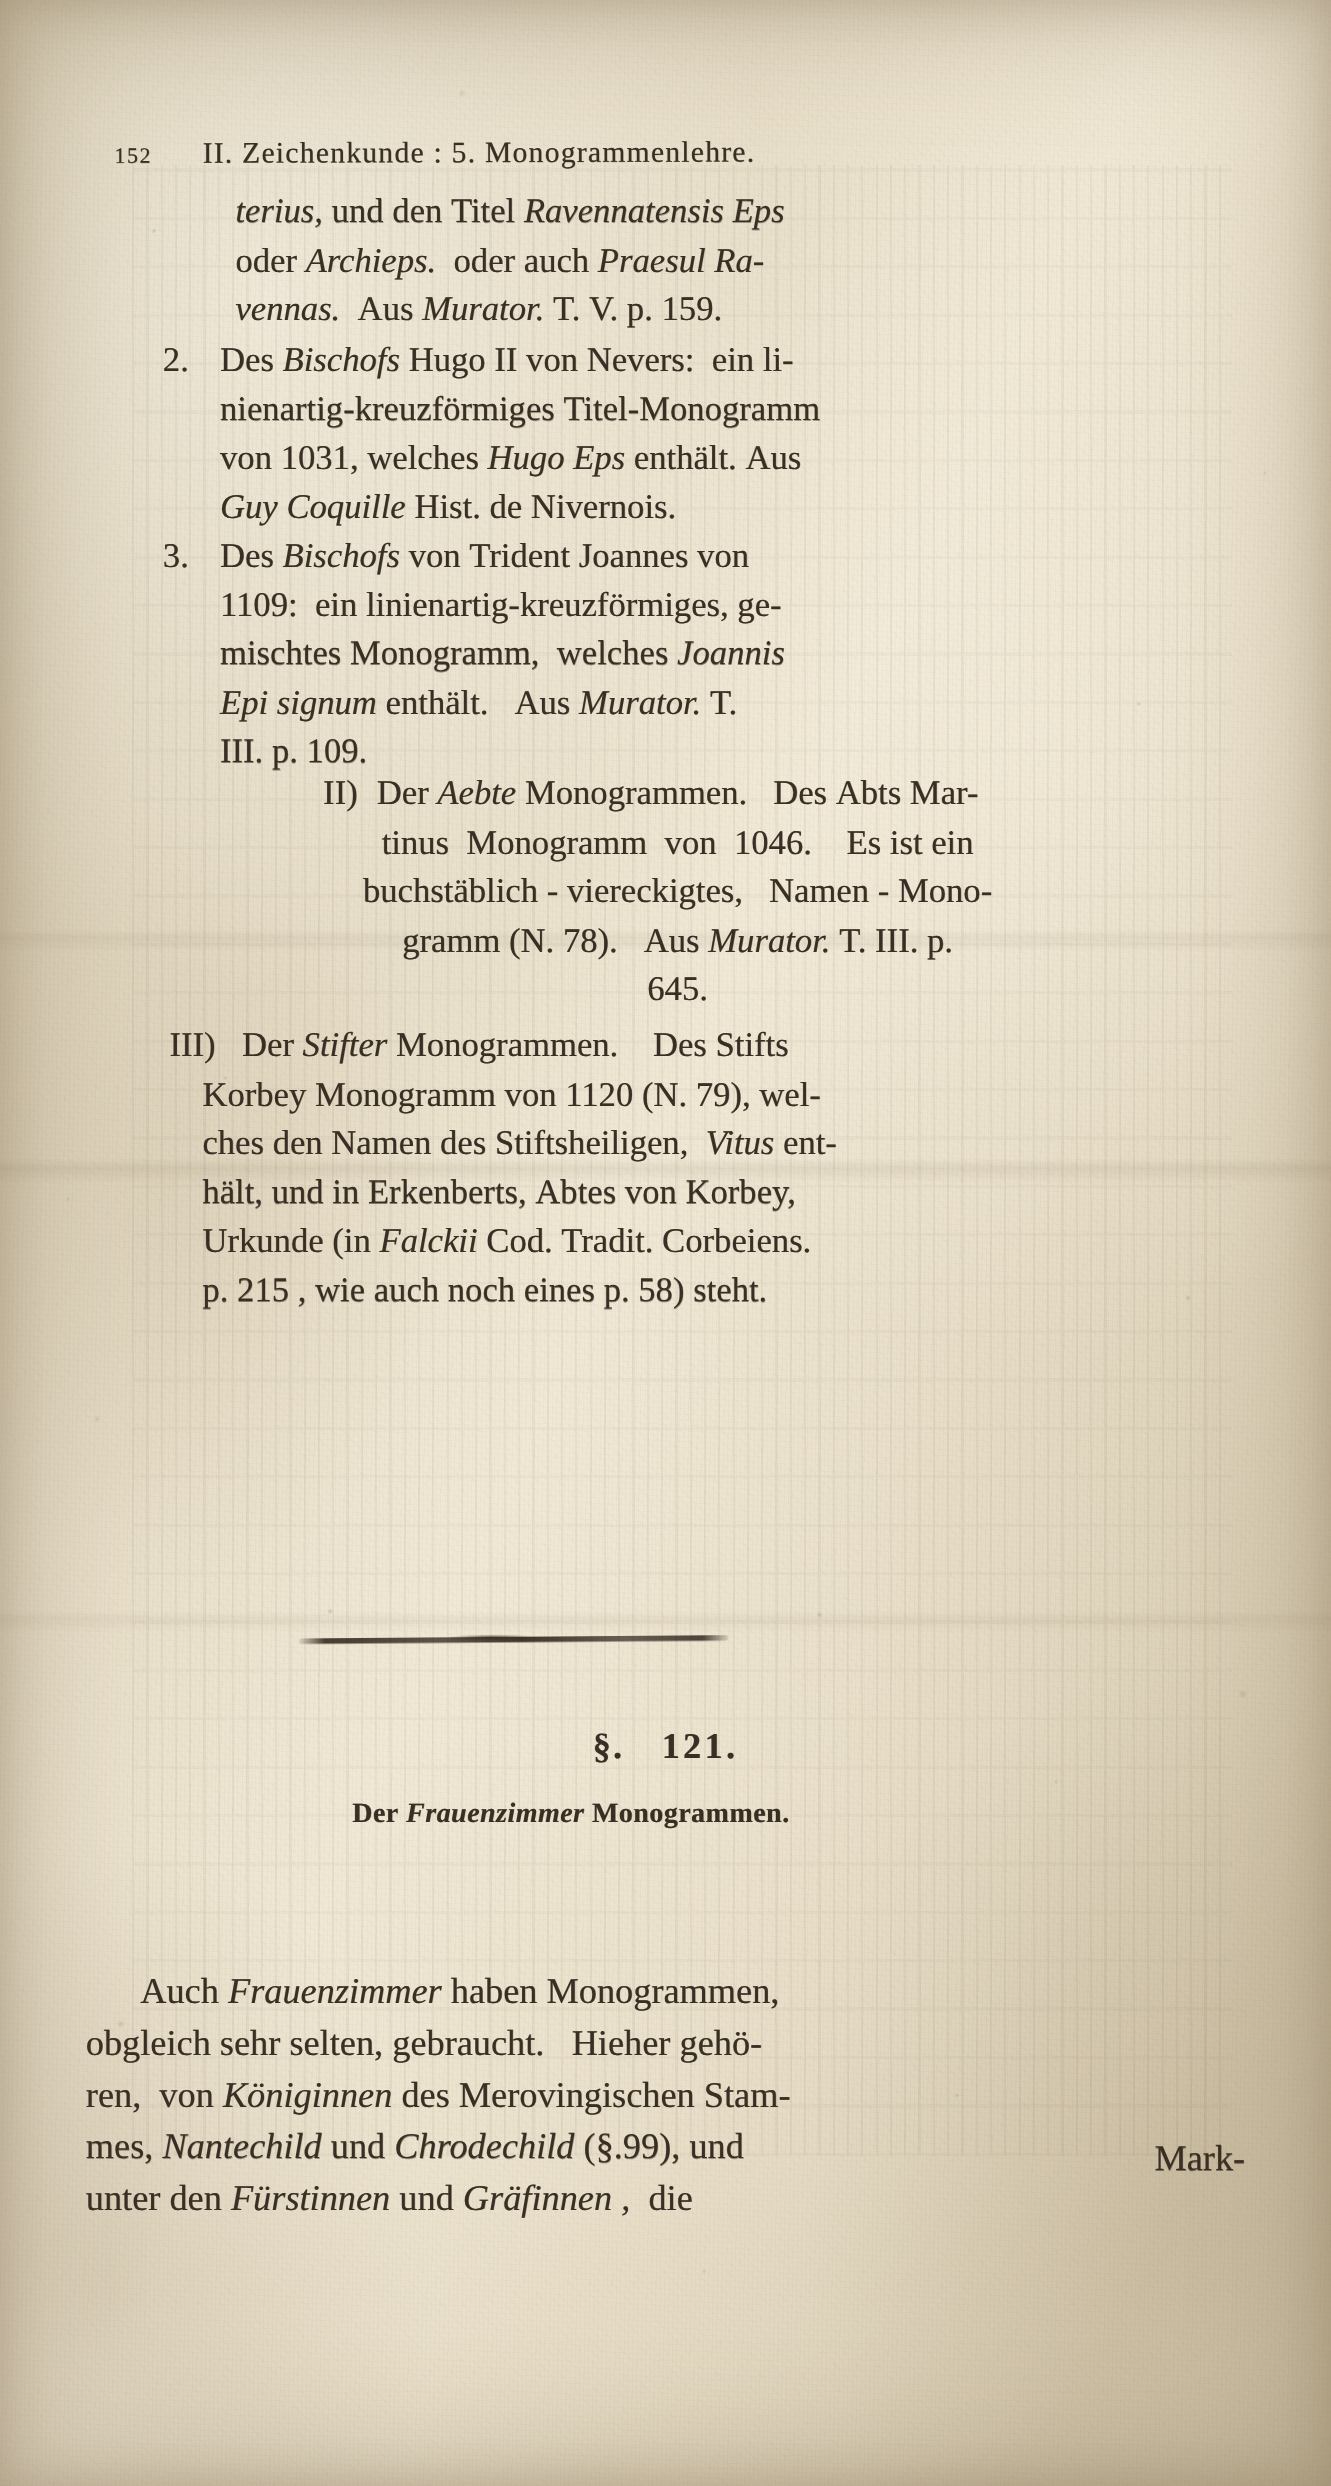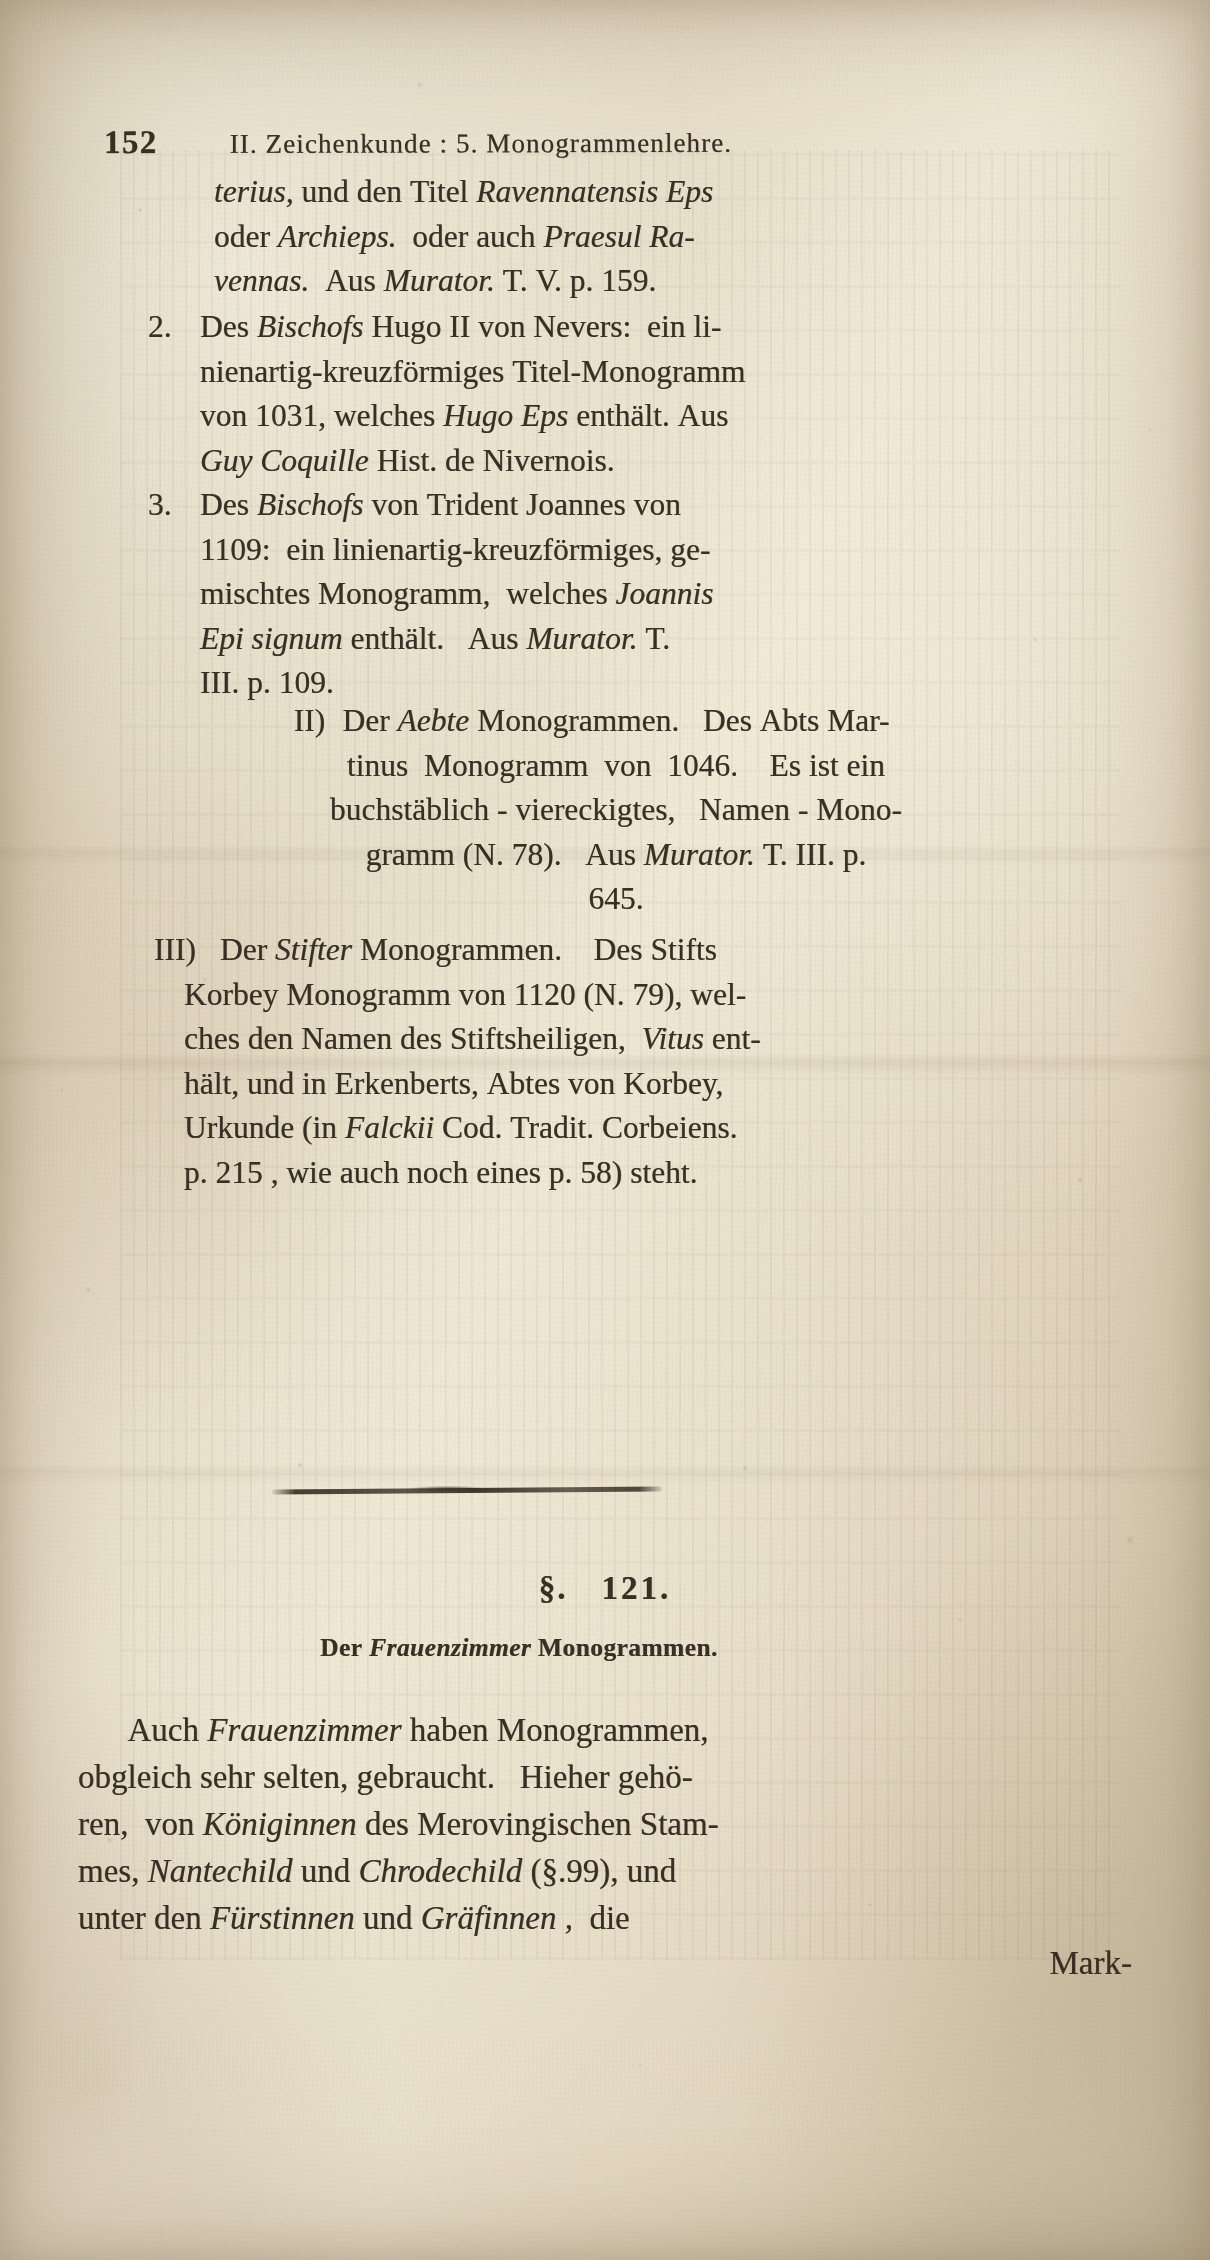--- a/index.html
+++ b/index.html
@@ -106,24 +106,24 @@
     position: absolute;
     left: 104px;
     top: 123px;
     width: 1000px;
     font-size: 27px;
     letter-spacing: 0.6px;
     white-space: nowrap;
     transform: rotate(-0.12deg);
   }
   #runhead .folio {
-    font-weight: bold;
+    font-weight: normal;
     letter-spacing: 1.4px;
-    margin-right: 72px;
-    font-size: 33px;
+    margin-right: 46px;
+    font-size: 20px;
   }
   #runhead .hd {
     letter-spacing: 1.1px;
   }
 
   
   .para {
     position: absolute;
     font-size: 31.5px;
     line-height: 44.6px;
@@ -191,21 +191,21 @@
     text-align: center;
     font-size: 25.5px;
     font-weight: bold;
     letter-spacing: 0.4px;
   }
 
   
   #finalpara {
     position: absolute;
     left: 78px;
-    top: 1707px;
+    top: 1788px;
     width: 1060px;
     font-size: 33px;
     line-height: 47px;
   }
   #finalpara .ln { display: block; white-space: nowrap; }
   .tail {
     position: absolute;
     right: 78px;
     top: 1945px;
     font-size: 33px;

